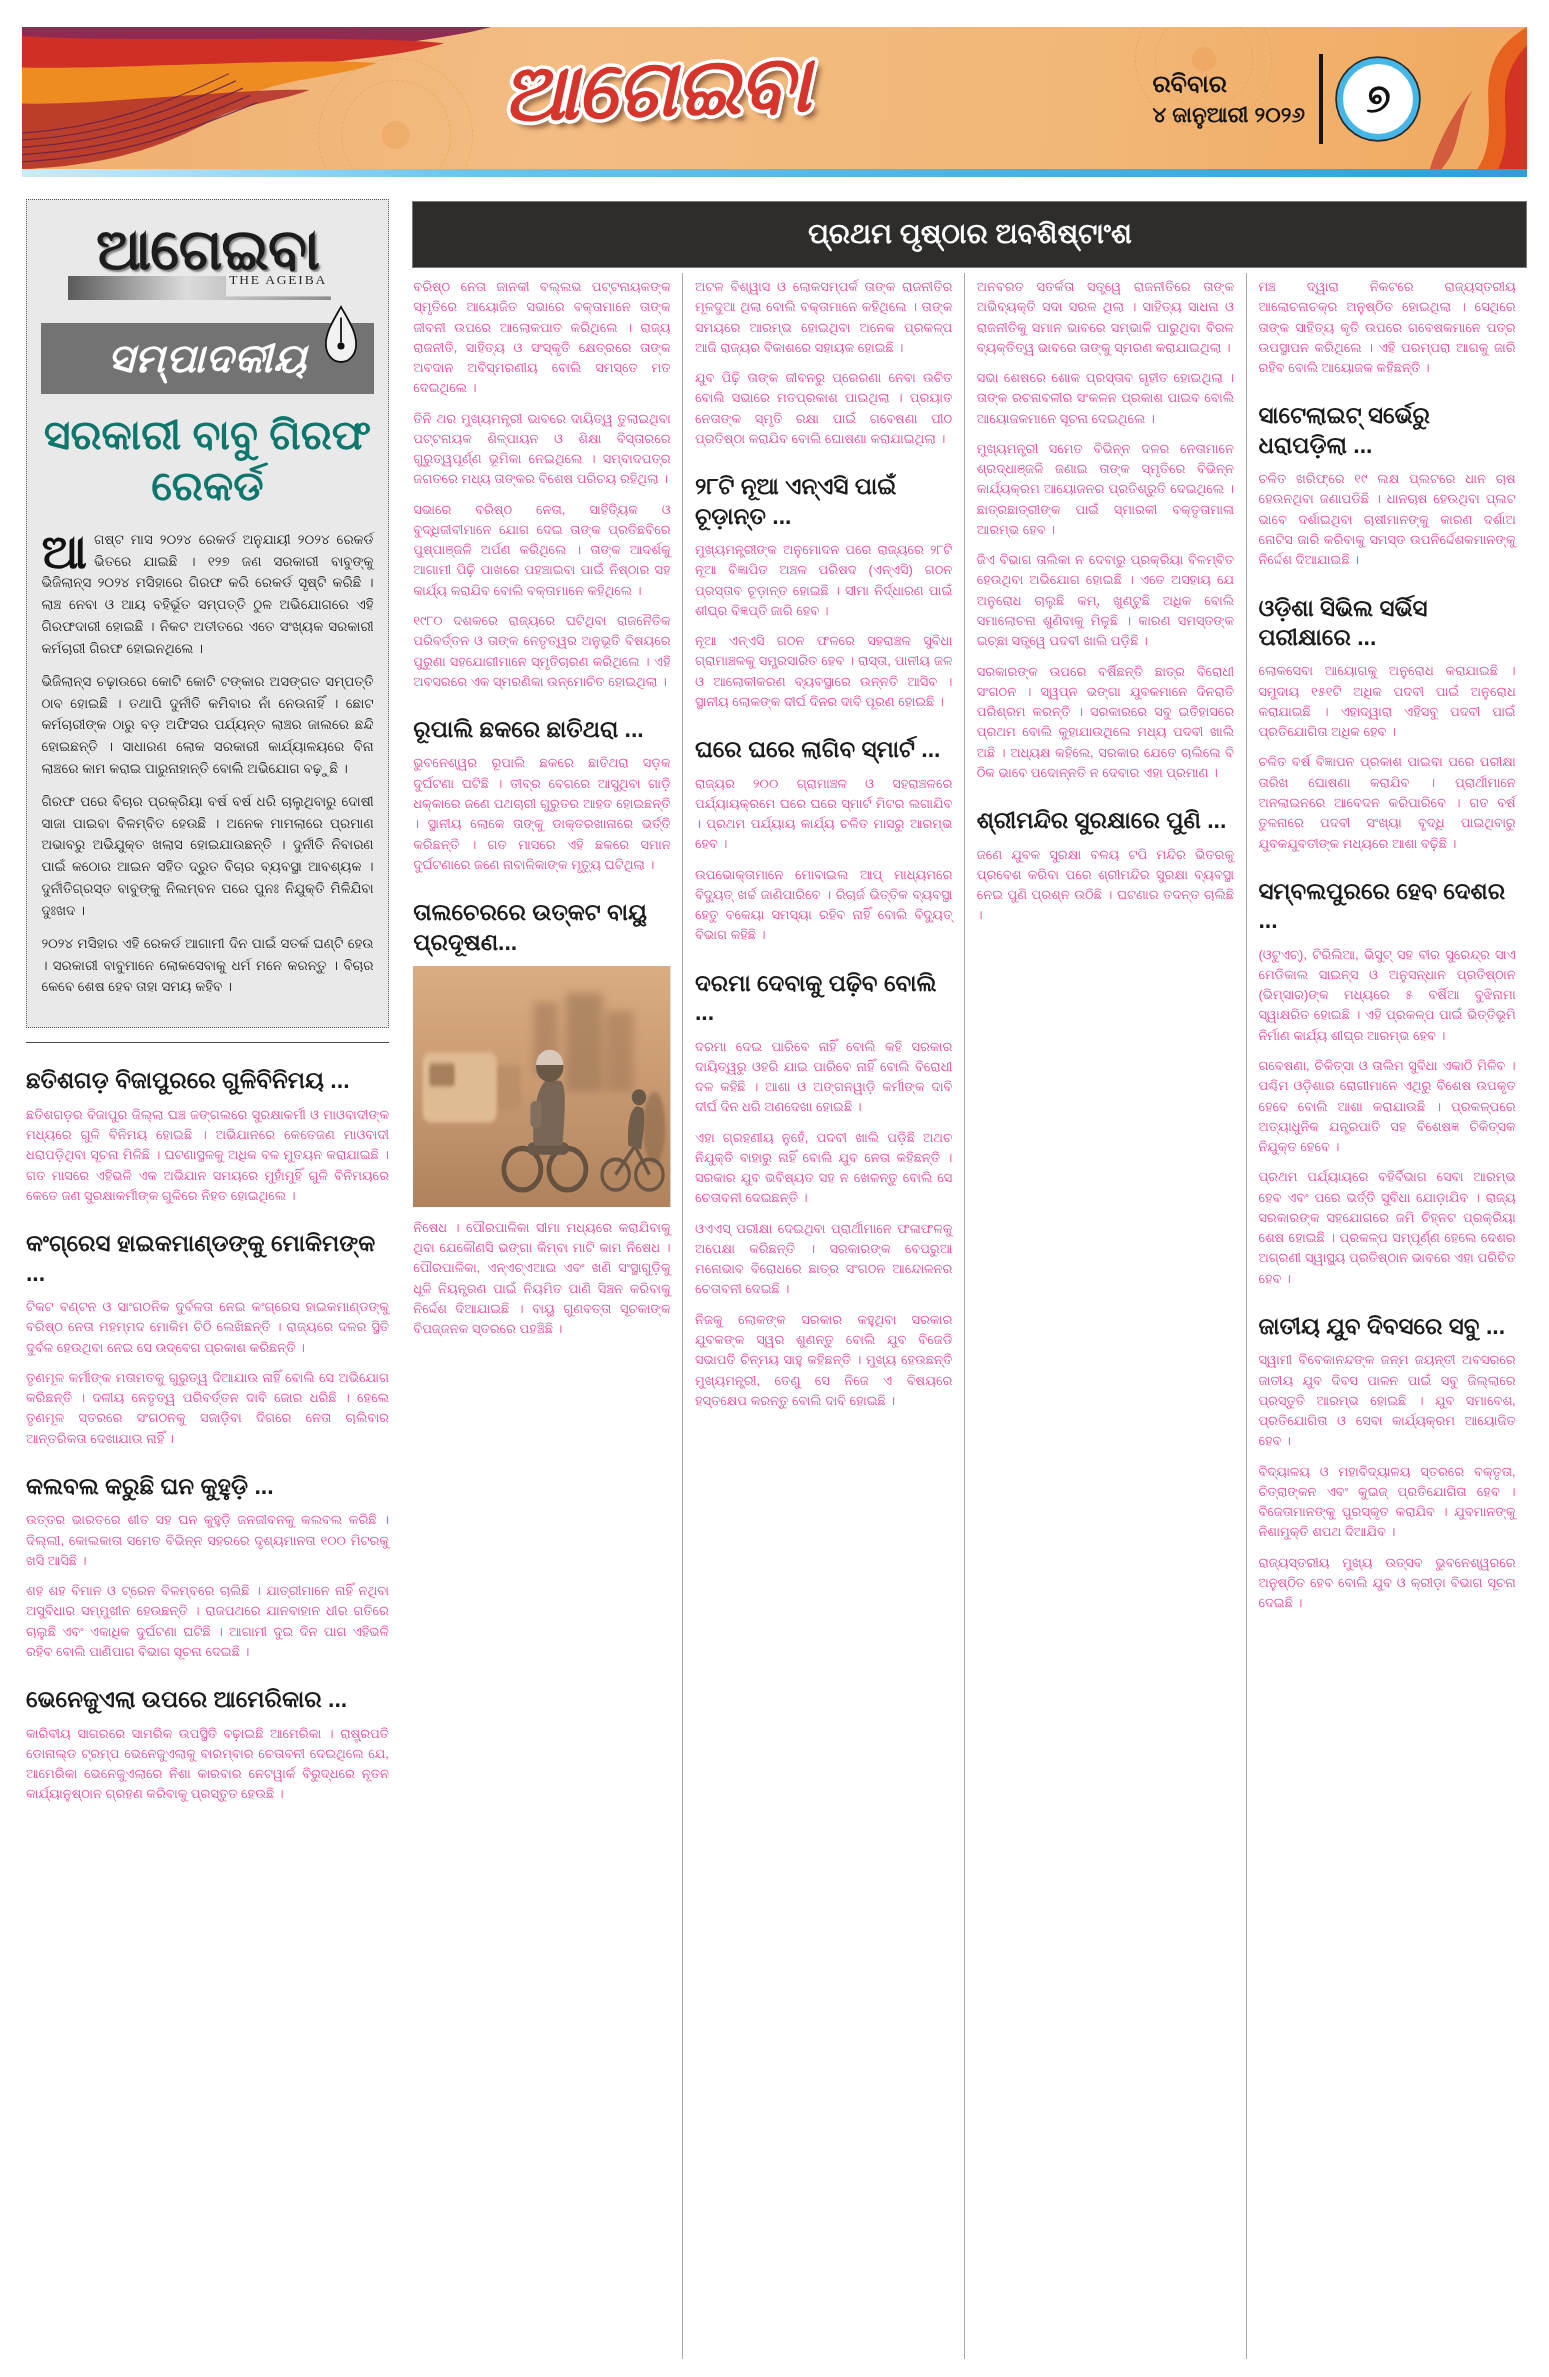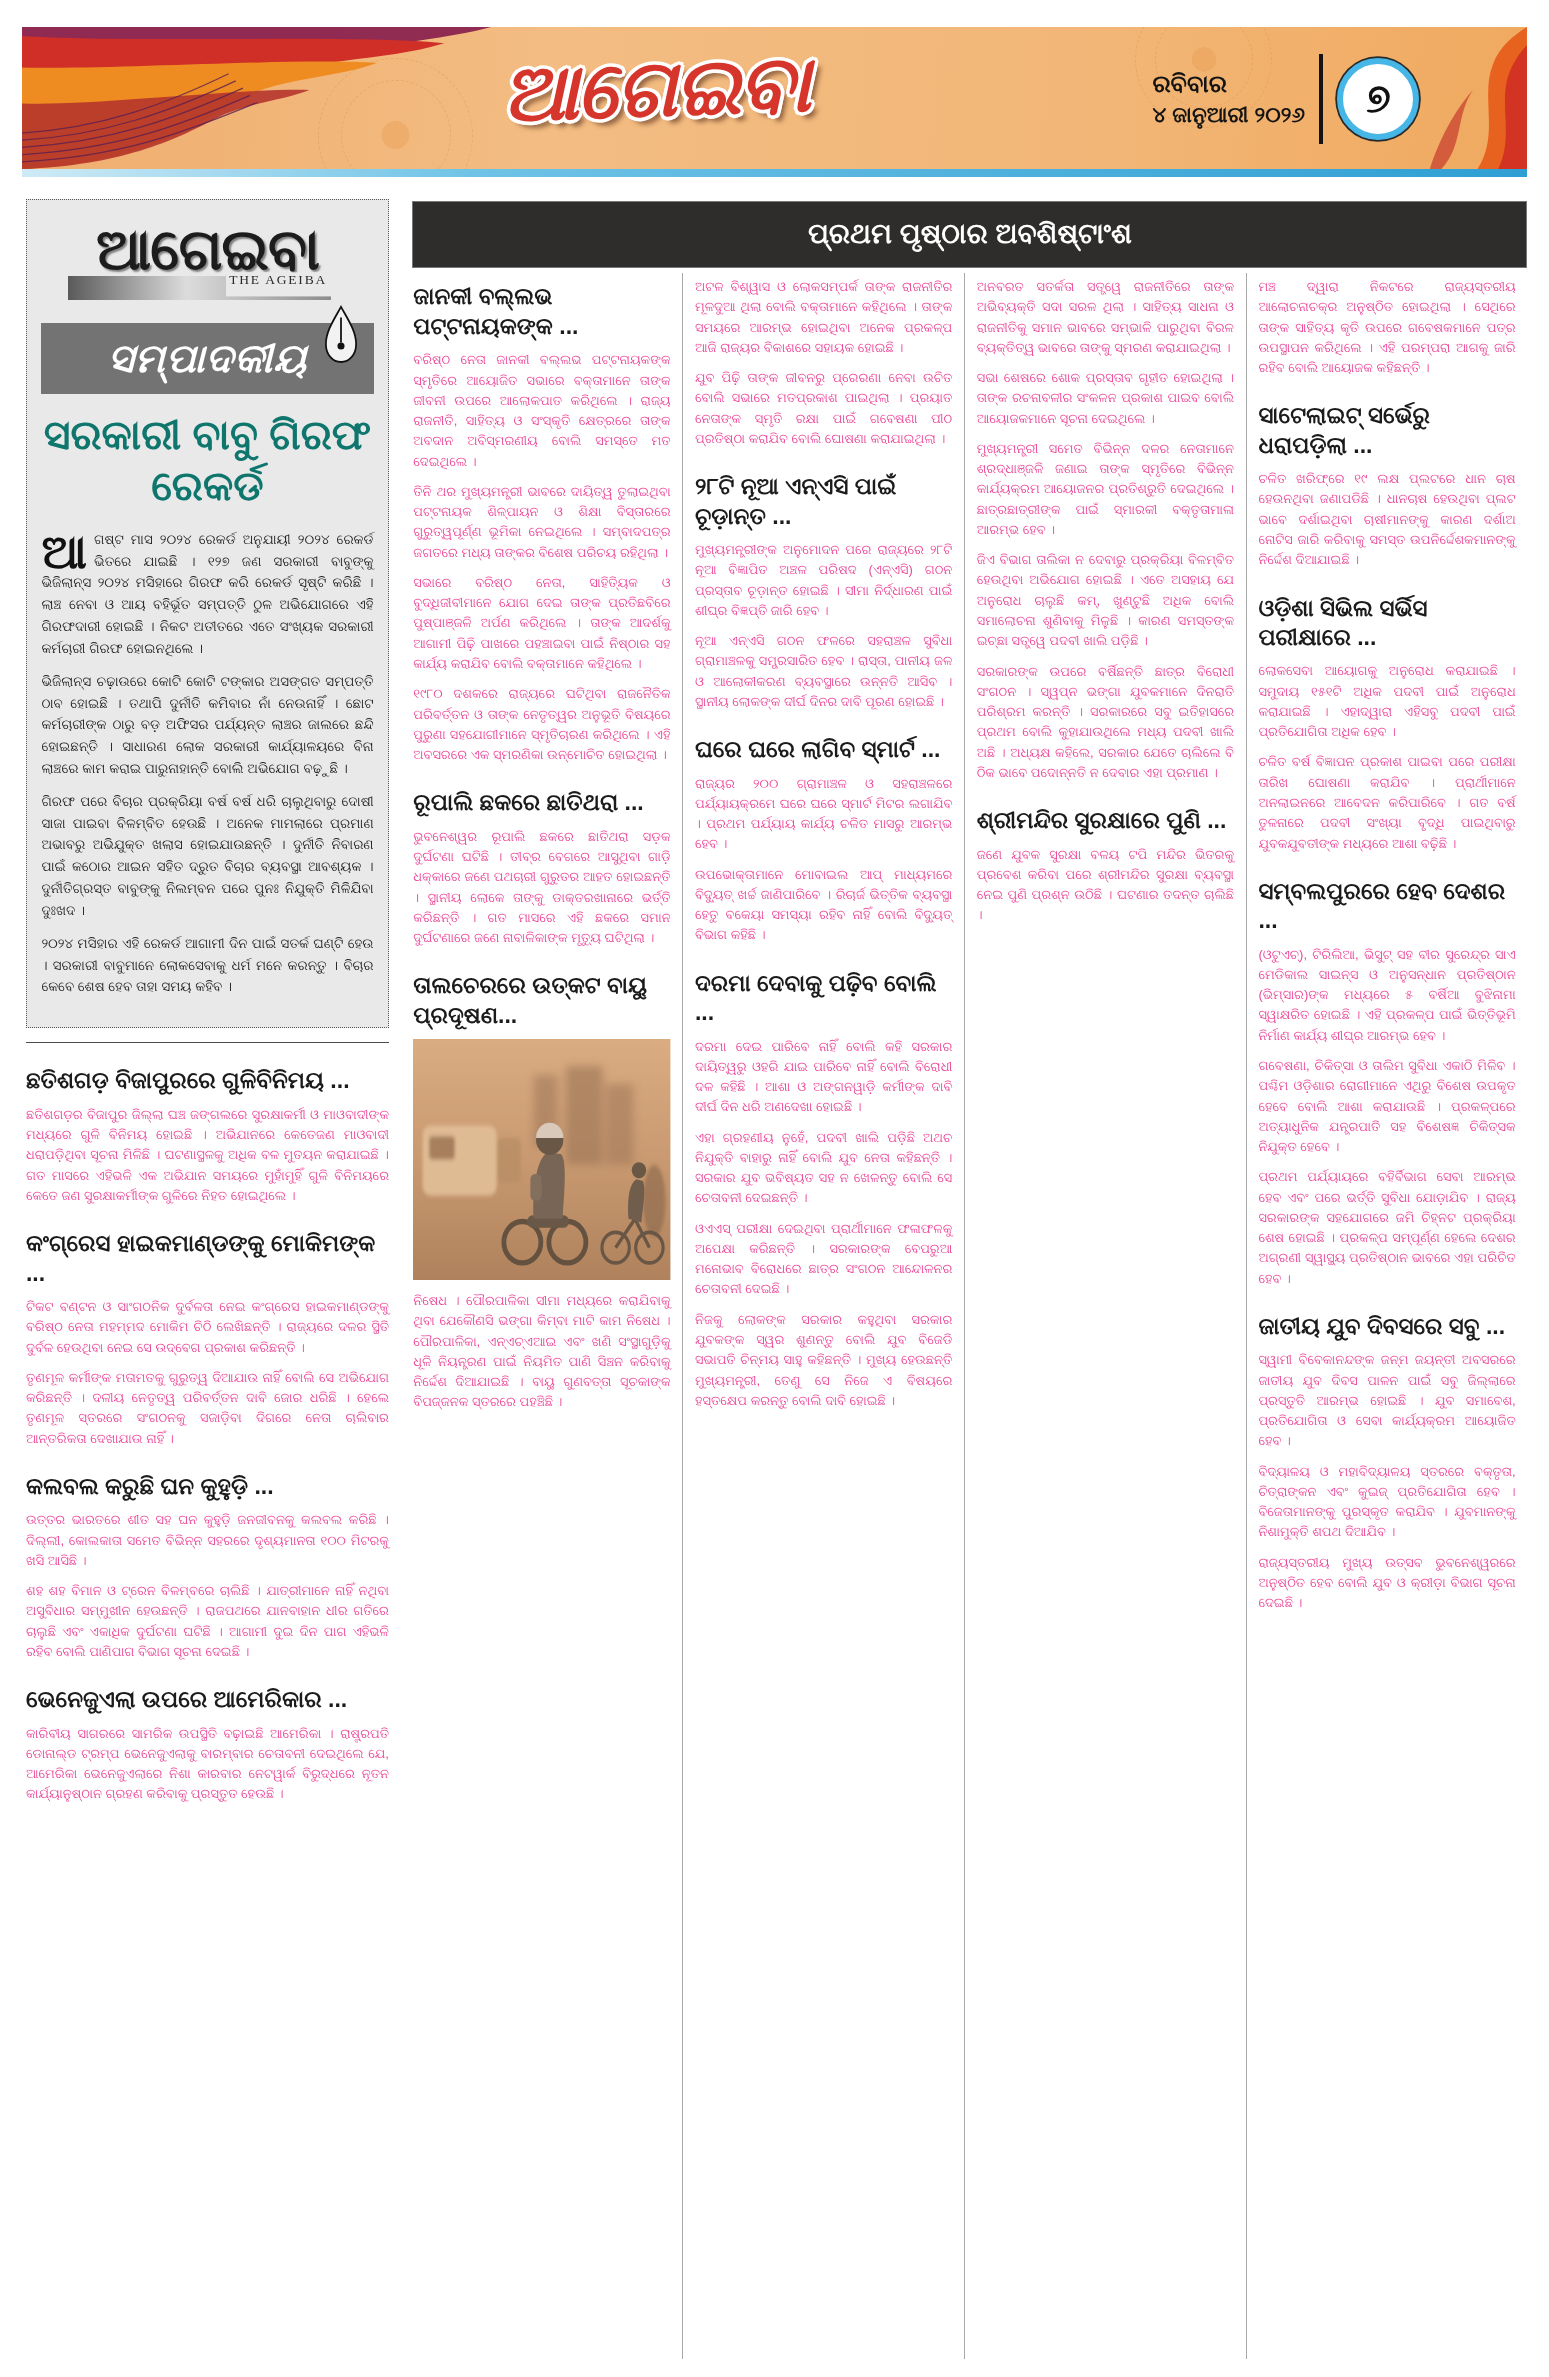--- a/index.html
+++ b/index.html
@@ -138,21 +138,20 @@
           <p class="body">ଶହ ଶହ ବିମାନ ଓ ଟ୍ରେନ ବିଳମ୍ବରେ ଚାଲିଛି । ଯାତ୍ରୀମାନେ ନାହିଁ ନଥିବା ଅସୁବିଧାର ସମ୍ମୁଖୀନ ହେଉଛନ୍ତି । ରାଜପଥରେ ଯାନବାହାନ ଧୀର ଗତିରେ ଚାଲୁଛି ଏବଂ ଏକାଧିକ ଦୁର୍ଘଟଣା ଘଟିଛି । ଆଗାମୀ ଦୁଇ ଦିନ ପାଗ ଏହିଭଳି ରହିବ ବୋଲି ପାଣିପାଗ ବିଭାଗ ସୂଚନା ଦେଇଛି ।</p>
           <h3 class="headline">ଭେନେଜୁଏଲା ଉପରେ ଆମେରିକାର ...</h3>
           <p class="body">କାରିବୀୟ ସାଗରରେ ସାମରିକ ଉପସ୍ଥିତି ବଢ଼ାଇଛି ଆମେରିକା । ରାଷ୍ଟ୍ରପତି ଡୋନାଲ୍ଡ ଟ୍ରମ୍ପ ଭେନେଜୁଏଲାକୁ ବାରମ୍ବାର ଚେତାବନୀ ଦେଇଥିଲେ ଯେ, ଆମେରିକା ଭେନେଜୁଏଲାରେ ନିଶା କାରବାର ନେଟୱାର୍କ ବିରୁଦ୍ଧରେ ନୂତନ କାର୍ଯ୍ୟାନୁଷ୍ଠାନ ଗ୍ରହଣ କରିବାକୁ ପ୍ରସ୍ତୁତ ହେଉଛି ।</p>
         </div>
     </div>
 
     <div class="remainder">
       <div class="section-banner">ପ୍ରଥମ ପୃଷ୍ଠାର ଅବଶିଷ୍ଟାଂଶ</div>
       <div class="news-cols">
         <div class="ncol" style="border-left:none;">
-            <h3 class="headline first-head">ଜାନକୀ ବଲ୍ଲଭ ପଟ୍ଟନାୟକଙ୍କ ...</h3>
             <p class="body">ବରିଷ୍ଠ ନେତା ଜାନକୀ ବଲ୍ଲଭ ପଟ୍ଟନାୟକଙ୍କ ସ୍ମୃତିରେ ଆୟୋଜିତ ସଭାରେ ବକ୍ତାମାନେ ତାଙ୍କ ଜୀବନୀ ଉପରେ ଆଲୋକପାତ କରିଥିଲେ । ରାଜ୍ୟ ରାଜନୀତି, ସାହିତ୍ୟ ଓ ସଂସ୍କୃତି କ୍ଷେତ୍ରରେ ତାଙ୍କ ଅବଦାନ ଅବିସ୍ମରଣୀୟ ବୋଲି ସମସ୍ତେ ମତ ଦେଇଥିଲେ ।</p>
             <p class="body">ତିନି ଥର ମୁଖ୍ୟମନ୍ତ୍ରୀ ଭାବରେ ଦାୟିତ୍ୱ ତୁଲାଇଥିବା ପଟ୍ଟନାୟକ ଶିଳ୍ପାୟନ ଓ ଶିକ୍ଷା ବିସ୍ତାରରେ ଗୁରୁତ୍ୱପୂର୍ଣ୍ଣ ଭୂମିକା ନେଇଥିଲେ । ସମ୍ବାଦପତ୍ର ଜଗତରେ ମଧ୍ୟ ତାଙ୍କର ବିଶେଷ ପରିଚୟ ରହିଥିଲା ।</p>
             <p class="body">ସଭାରେ ବରିଷ୍ଠ ନେତା, ସାହିତ୍ୟିକ ଓ ବୁଦ୍ଧିଜୀବୀମାନେ ଯୋଗ ଦେଇ ତାଙ୍କ ପ୍ରତିଛବିରେ ପୁଷ୍ପାଞ୍ଜଳି ଅର୍ପଣ କରିଥିଲେ । ତାଙ୍କ ଆଦର୍ଶକୁ ଆଗାମୀ ପିଢ଼ି ପାଖରେ ପହଞ୍ଚାଇବା ପାଇଁ ନିଷ୍ଠାର ସହ କାର୍ଯ୍ୟ କରାଯିବ ବୋଲି ବକ୍ତାମାନେ କହିଥିଲେ ।</p>
             <p class="body">୧୯୮୦ ଦଶକରେ ରାଜ୍ୟରେ ଘଟିଥିବା ରାଜନୈତିକ ପରିବର୍ତ୍ତନ ଓ ତାଙ୍କ ନେତୃତ୍ୱର ଅନୁଭୂତି ବିଷୟରେ ପୁରୁଣା ସହଯୋଗୀମାନେ ସ୍ମୃତିଚାରଣ କରିଥିଲେ । ଏହି ଅବସରରେ ଏକ ସ୍ମରଣିକା ଉନ୍ମୋଚିତ ହୋଇଥିଲା ।</p>
             <h3 class="headline">ରୂପାଲି ଛକରେ ଛାତିଥରା ...</h3>
             <p class="body">ଭୁବନେଶ୍ୱର ରୂପାଲି ଛକରେ ଛାତିଥରା ସଡ଼କ ଦୁର୍ଘଟଣା ଘଟିଛି । ତୀବ୍ର ବେଗରେ ଆସୁଥିବା ଗାଡ଼ି ଧକ୍କାରେ ଜଣେ ପଥଚାରୀ ଗୁରୁତର ଆହତ ହୋଇଛନ୍ତି । ସ୍ଥାନୀୟ ଲୋକେ ତାଙ୍କୁ ଡାକ୍ତରଖାନାରେ ଭର୍ତ୍ତି କରିଛନ୍ତି । ଗତ ମାସରେ ଏହି ଛକରେ ସମାନ ଦୁର୍ଘଟଣାରେ ଜଣେ ନାବାଳିକାଙ୍କ ମୃତ୍ୟୁ ଘଟିଥିଲା ।</p>
             <h3 class="headline">ତାଲଚେରରେ ଉତ୍କଟ ବାୟୁ ପ୍ରଦୂଷଣ...</h3>
   <svg class="photo" viewBox="0 0 320 268" preserveAspectRatio="none">
     <defs>
       <linearGradient id="hz" x1="0" y1="0" x2="0" y2="1">

